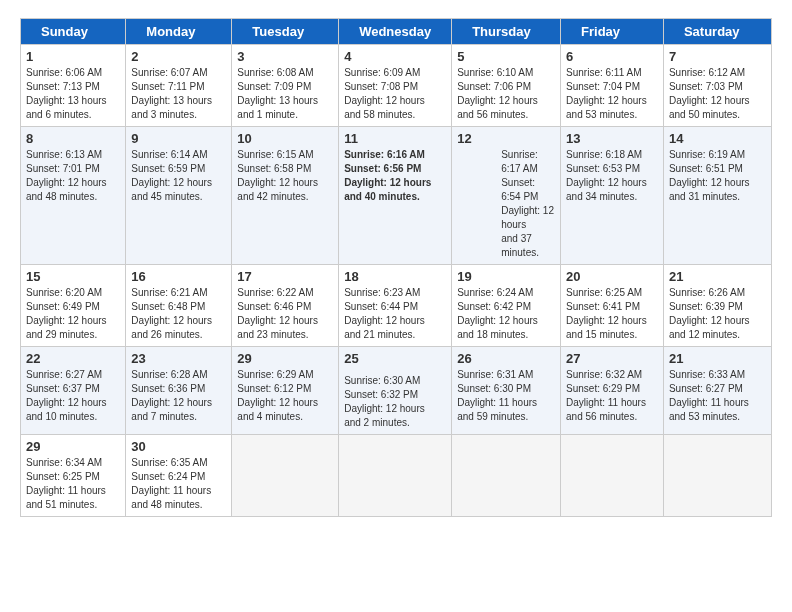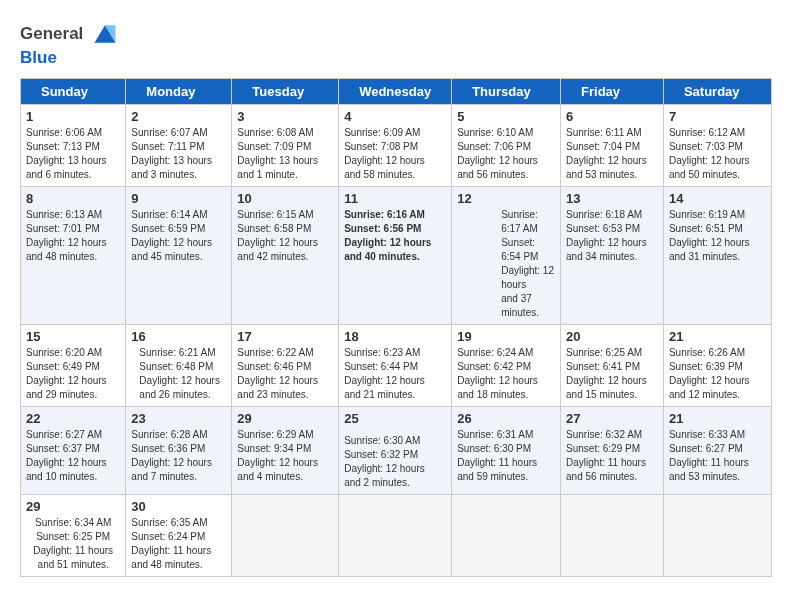--- a/index.html
+++ b/index.html
@@ -88,38 +88,20 @@
       background: #f5f5f5 !important;
     }
     .calendar tr:nth-child(even) .empty-cell {
       background: #ebebeb !important;
     }
   </style>
 </head>
 <body>
 
 <div class="page">
-  <div class="header-row">
-    <div class="logo">
-      <div>
-        <div style="font-size:17px;font-weight:bold;color:#444;line-height:1.15;">
-          <span>General</span>
-          <svg class="logo-icon" viewBox="0 0 32 28" style="display:inline-block;vertical-align:middle;margin-left:3px;">
-            <polygon points="4,24 16,4 28,24" fill="#1565c0"></polygon>
-            <polygon points="16,4 28,4 28,24" fill="#42a5f5" opacity="0.7"></polygon>
-          </svg>
-        </div>
-        <div style="font-size:17px;font-weight:bold;color:#1565c0;line-height:1.15;">Blue</div>
-      </div>
-    </div>
-    <div class="title-block">
-      <div class="month-title"></div>
-      <div class="location-title"></div>
-    </div>
-  </div>
 
   <table class="calendar">
     <thead>
       <tr>
       <th>Sunday</th>
           <th>Monday</th>
           <th>Tuesday</th>
           <th>Wednesday</th>
           <th>Thursday</th>
           <th>Friday</th>
@@ -232,21 +214,21 @@
         <tr>
           <td>
             <span class="day-num">15</span>
             <div class="day-info" style="white-space: pre-line;">Sunrise: 6:20 AM
 Sunset: 6:49 PM
 Daylight: 12 hours
 and 29 minutes.</div>
           </td>
           <td>
             <span class="day-num">16</span>
-            <div class="day-info" style="white-space: pre-line; margin-left: 8px;">Sunrise: 6:21 AM
+            <div class="day-info" style="white-space: pre-line;">Sunrise: 6:21 AM
 Sunset: 6:48 PM
 Daylight: 12 hours
 and 26 minutes.</div>
           </td>
           <td>
             <span class="day-num">17</span>
             <div class="day-info" style="white-space: pre-line;">Sunrise: 6:22 AM
 Sunset: 6:46 PM
 Daylight: 12 hours
 and 23 minutes.</div>
@@ -291,21 +273,21 @@
           <td>
             <span class="day-num">23</span>
             <div class="day-info" style="white-space: pre-line;">Sunrise: 6:28 AM
 Sunset: 6:36 PM
 Daylight: 12 hours
 and 7 minutes.</div>
           </td>
           <td>
             <span class="day-num">29</span>
             <div class="day-info" style="white-space: pre-line;">Sunrise: 6:29 AM
-Sunset: 9:34 PM
+Sunset: 6:12 PM
 Daylight: 12 hours
 and 4 minutes.</div>
           </td>
           <td>
             <span class="day-num">25</span>
             <div class="day-info" style="white-space: pre-line; margin-top: 8px;">Sunrise: 6:30 AM
 Sunset: 6:32 PM
 Daylight: 12 hours
 and 2 minutes.</div>
           </td>
@@ -327,21 +309,21 @@
             <span class="day-num">21</span>
             <div class="day-info" style="white-space: pre-line;">Sunrise: 6:33 AM
 Sunset: 6:27 PM
 Daylight: 11 hours
 and 53 minutes.</div>
           </td>
         </tr>
         <tr>
           <td>
             <span class="day-num">29</span>
-            <div class="day-info" style="white-space: pre-line; text-align: center;">Sunrise: 6:34 AM
+            <div class="day-info" style="white-space: pre-line;">Sunrise: 6:34 AM
 Sunset: 6:25 PM
 Daylight: 11 hours
 and 51 minutes.</div>
           </td>
           <td>
             <span class="day-num">30</span>
             <div class="day-info" style="white-space: pre-line;">Sunrise: 6:35 AM
 Sunset: 6:24 PM
 Daylight: 11 hours
 and 48 minutes.</div>

